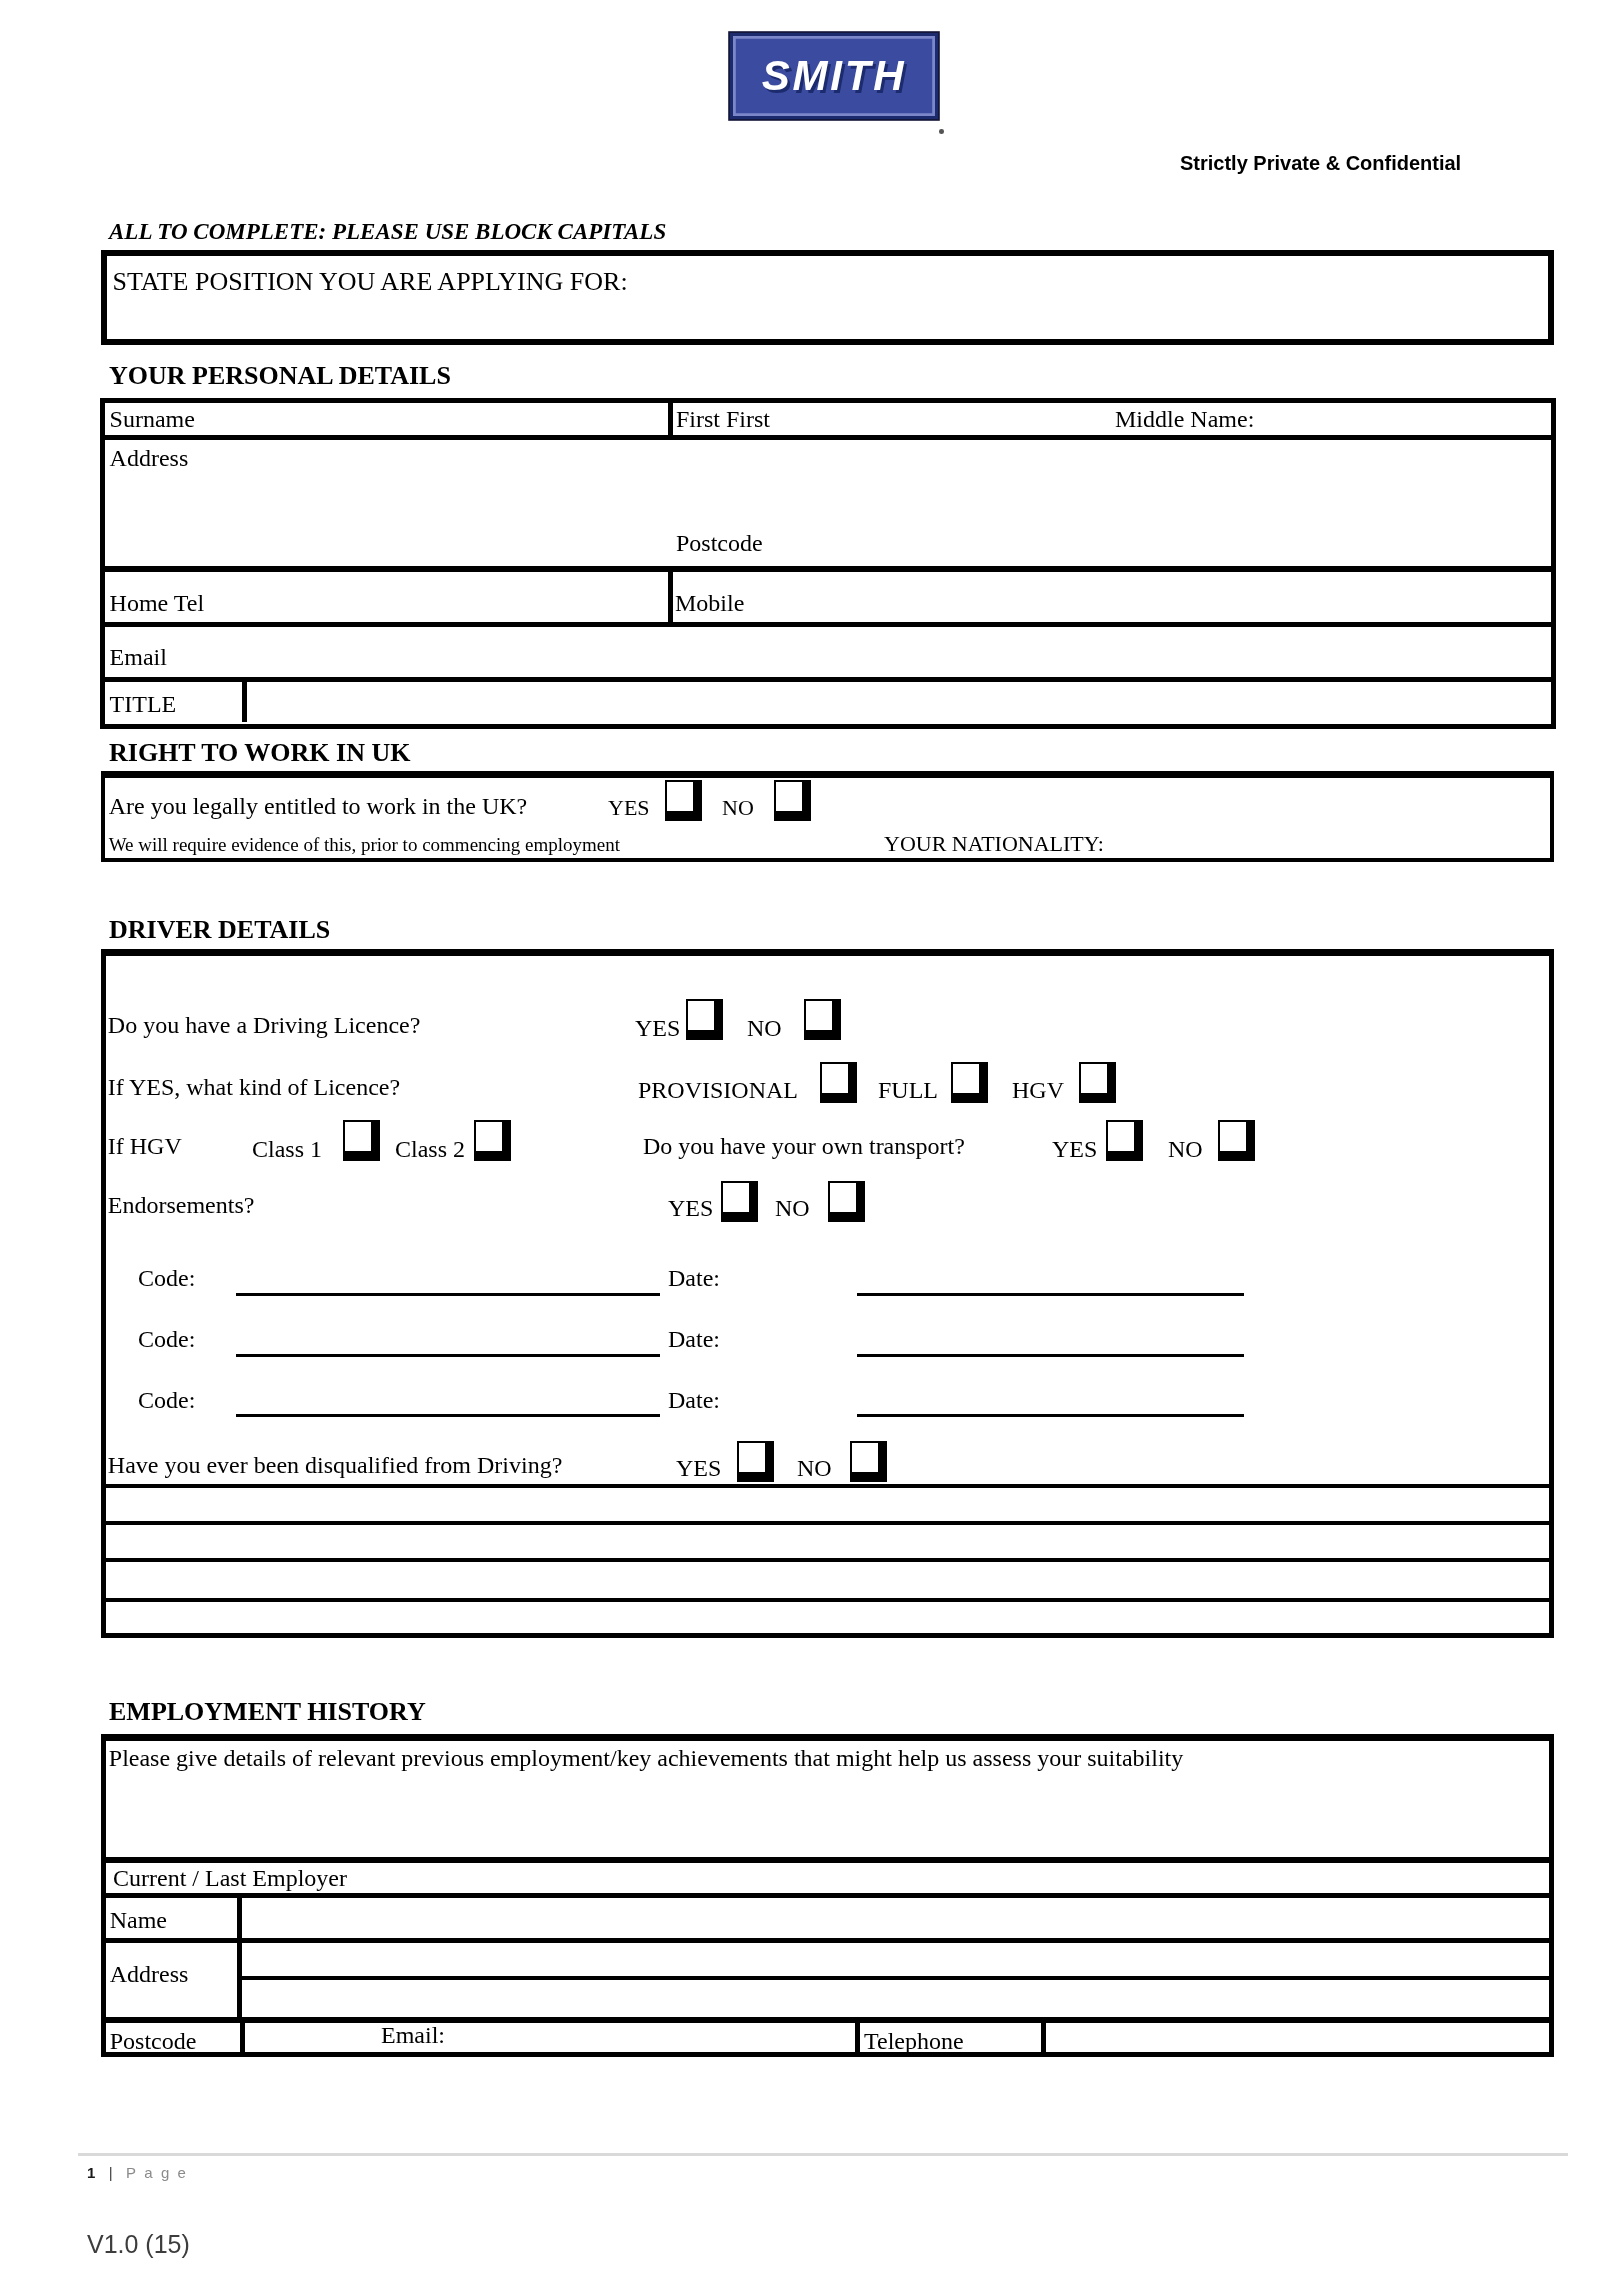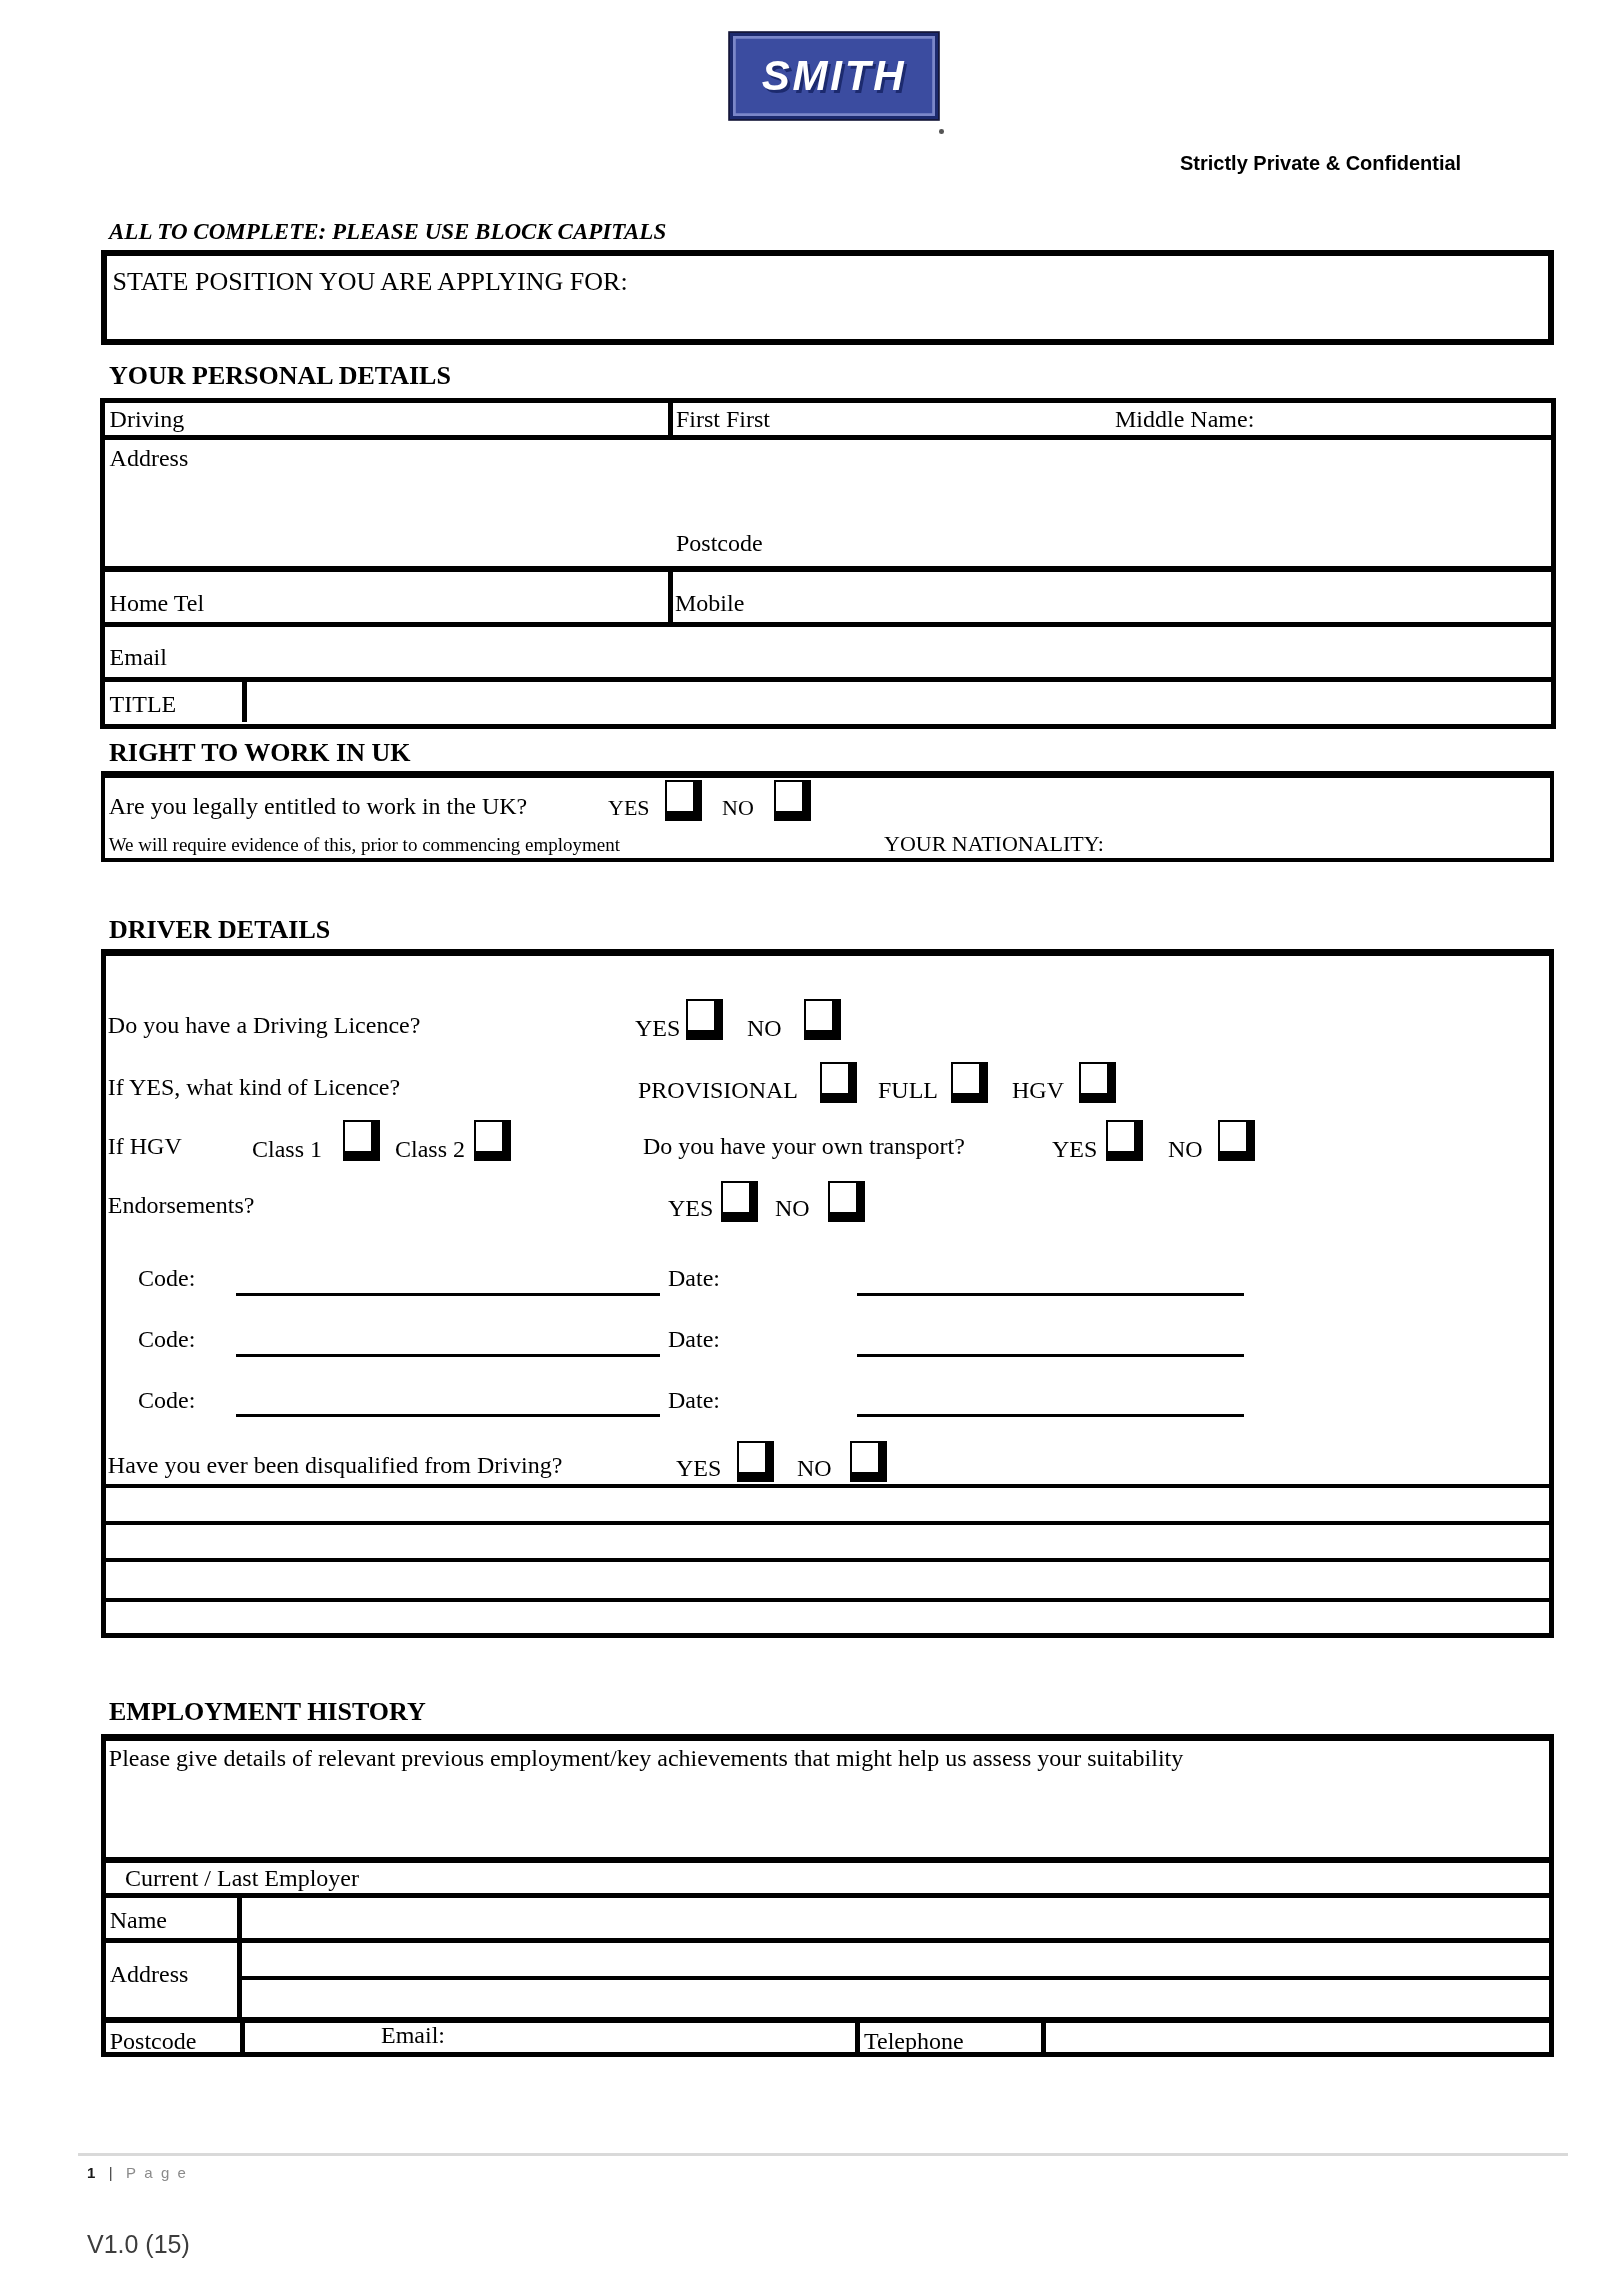--- a/index.html
+++ b/index.html
@@ -110,21 +110,21 @@
   .drv-l2 { top:565px; height:3.7px; }
   .drv-l3 { top:602px; height:3.7px; }
   .drv-l4 { top:642px; height:3.7px; }
 
   
   .history-box { left:101px; top:1734px; width:1453px; height:323px; border:5.5px solid #000; border-top-width:7.3px; }
   .history-box .lbl { position:absolute; font-size:24px; }
   .hist-i1 { left:2.8px; top:3.7px;  }
   .hist-i2 { left:2.8px; top:39px; }
   .hist-l1 { top:116px; height:6.4px; }
-  .hist-cur{ left:19px; top:124px; }
+  .hist-cur{ left:7px; top:124px; }
   .hist-l2 { top:152px; height:4.6px; }
   .hist-name { left:3.7px; top:166px; }
   .hist-v1 { left:131px; top:152px; width:4.6px; height:126px; }
   .hist-l3 { top:197px; height:4.6px; }
   .hist-addr { left:3.7px; top:220px; }
   .hist-l4 { left:136px; right:0; top:235px; height:3.7px; background:#000; position:absolute; }
   .hist-l5 { top:276px; height:5.5px; }
   .hist-pc    { left:3.7px;   top:287px; }
   .hist-v2 { left:134px;  top:276px; width:4.6px; height:36px; }
   .hist-email { left:275px; top:281px; width:331px; font-size:28.5px; }
@@ -153,21 +153,21 @@
   <div class="ab confidential">Strictly Private &amp; Confidential</div>
   <div class="ab instruction">ALL TO COMPLETE: PLEASE USE BLOCK CAPITALS</div>
 
   <div class="ab position-box">
     <span class="position-label lbl">STATE POSITION YOU ARE APPLYING FOR:</span>
     <span class="position-input"></span>
   </div>
 
   <div class="ab sec sec-personal">YOUR PERSONAL DETAILS</div>
   <div class="ab personal-table">
-    <span class="lbl lbl-surname">Driving</span>
+    <span class="lbl lbl-surname">Surname</span>
     <span class="lbl lbl-first">First First</span>
     <span class="lbl lbl-middle">Middle Name:</span>
     <span class="lbl lbl-address">Address</span>
     <span class="lbl lbl-postcode">Postcode</span>
     <span class="lbl lbl-hometel">Home Tel</span>
     <span class="lbl lbl-mobile">Mobile</span>
     <span class="lbl lbl-email">Email</span>
     <span class="lbl lbl-title">TITLE</span>
     <div class="hline pt-h1"></div>
     <div class="hline pt-h2"></div>

